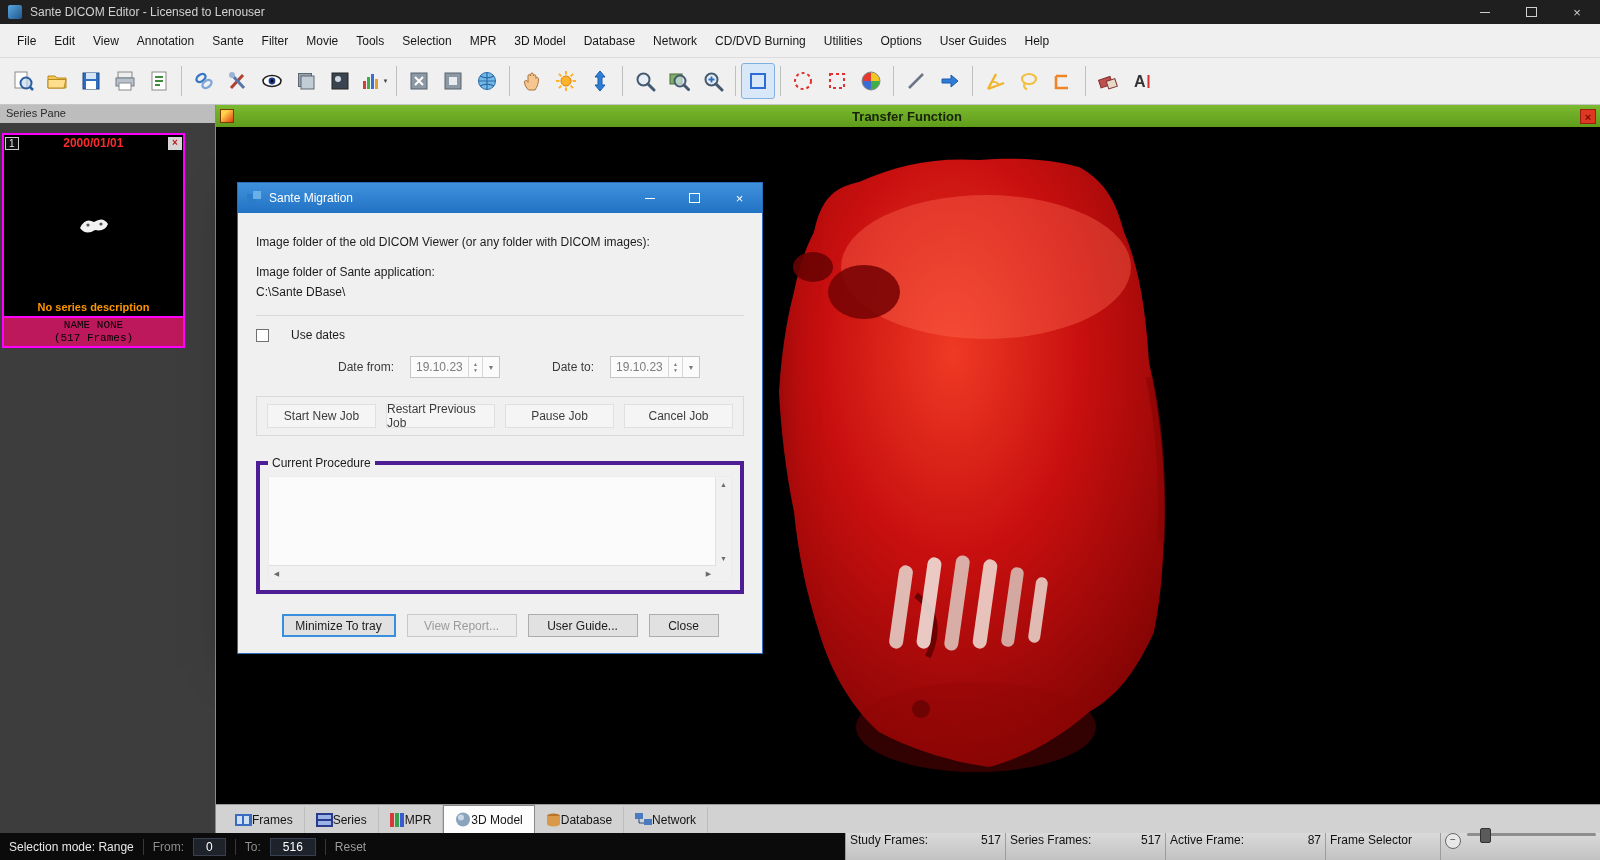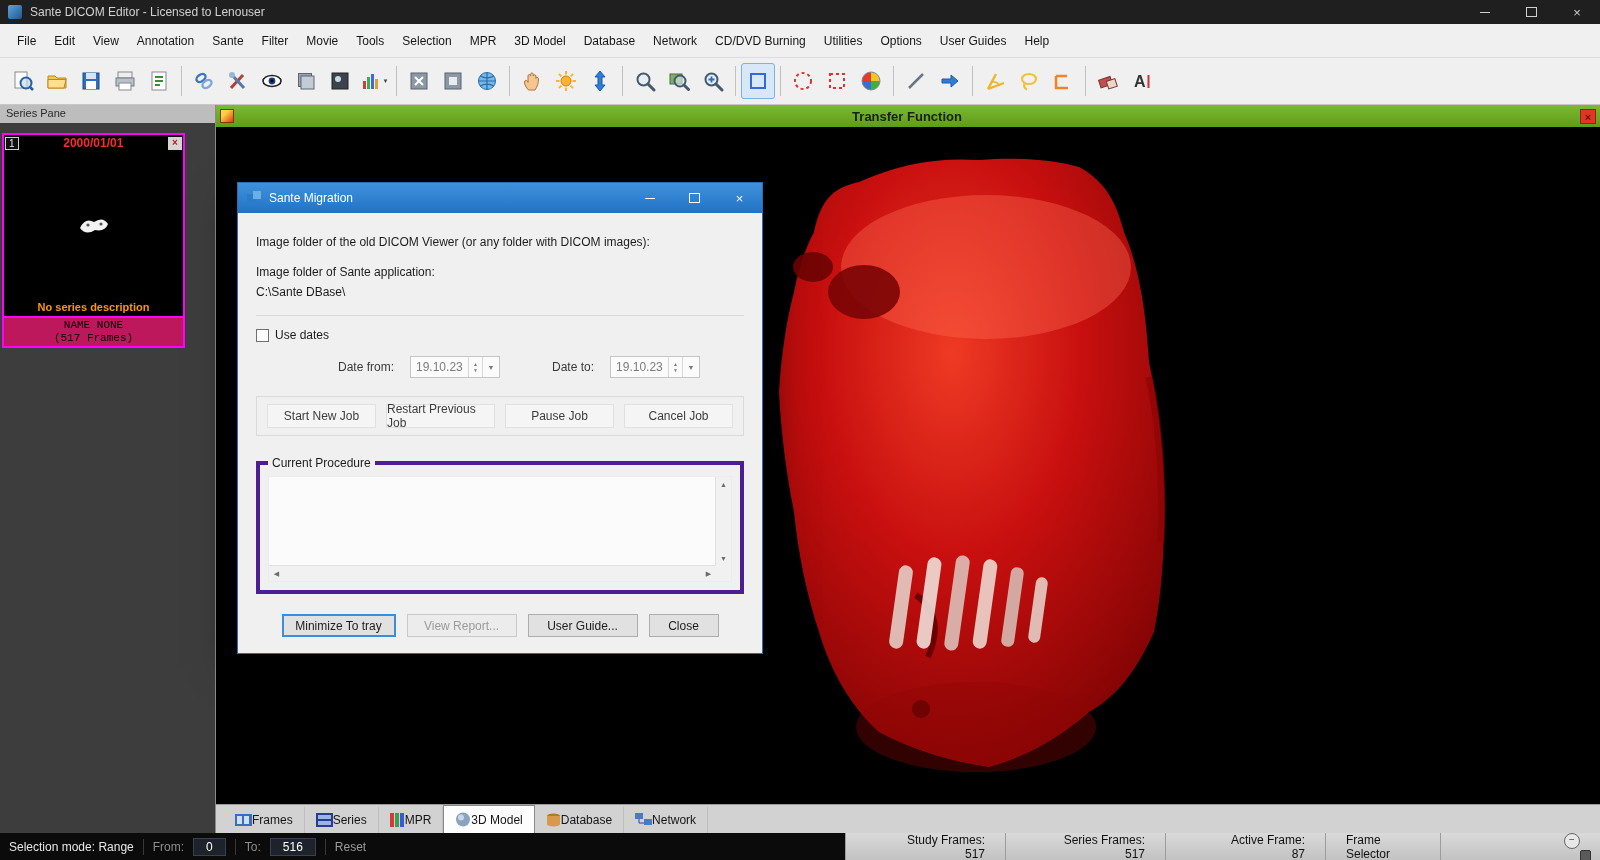--- a/index.html
+++ b/index.html
@@ -57,21 +57,21 @@
   .tab svg{flex:0 0 auto;}
 
   
   .statusbar{height:27px;display:flex;flex:0 0 auto;}
   .sb-left{width:845px;background:#0b0b0b;color:#e6e6e6;display:flex;align-items:center;gap:9px;padding:0 9px;box-sizing:border-box;}
   .sb-sep{width:1px;height:16px;background:#383838;}
   .sb-label{color:#8e8e8e;}
   .sb-val{color:#fff;background:#1d222b;border:1px solid #394150;padding:1px 12px;}
   .sb-reset{color:#9a9a9a;}
   .sb-right{flex:1;background:linear-gradient(#dadada,#c2c2c2);display:flex;align-items:stretch;color:#111;}
-  .sb-seg{display:flex;align-items:flex-end;justify-content:space-between;padding:0 20px;border-left:1px solid #9c9c9c;box-sizing:border-box;flex-direction:column;}
+  .sb-seg{display:flex;align-items:flex-start;justify-content:space-between;padding:0 4px;border-left:1px solid #9c9c9c;box-sizing:border-box;}
   .seg-study{width:160px;} .seg-series{width:160px;} .seg-active{width:160px;}
   .seg-framesel{width:115px;justify-content:flex-start;}
   .seg-slider{flex:1;gap:6px;justify-content:flex-start;}
   .sl-btn{width:14px;height:14px;border:1px solid #666;border-radius:50%;background:#e8e8e8;color:#444;font-size:10px;line-height:12px;text-align:center;}
   .sl-track{flex:1;height:3px;background:#8e8e8e;border-radius:2px;position:relative;}
   .sl-thumb{position:absolute;left:10%;top:-5px;width:9px;height:13px;background:#5a5a5a;border:1px solid #333;border-radius:2px;}
 
   
   .dialog{position:absolute;left:237px;top:182px;width:524px;background:#f0f0f0;border:1px solid #2a6cb8;box-shadow:0 14px 40px rgba(0,0,0,.55);z-index:10;}
   .dlg-title{height:30px;background:linear-gradient(#3f91dc,#2272c4);display:flex;align-items:center;padding-left:8px;color:#fff;}
@@ -82,21 +82,21 @@
   .dlg-glyph-max{width:9px;height:8px;border:1px solid #fff;display:block;}
   .dlg-body{padding:12px 18px 16px 18px;color:#1c1c1c;}
   .dlg-label{margin-top:10px;}
   .input-row{display:flex;gap:14px;margin-top:8px;align-items:center;}
   .textbox{flex:1;height:22px;background:#fff;border:1px solid #7aa0c4;border-bottom:2px solid #2a6cd4;box-sizing:border-box;display:flex;align-items:center;padding-left:4px;}
   .caret{width:1px;height:14px;background:#000;}
   .btn{height:23px;background:#e1e1e1;border:1px solid #adadad;font-family:"Liberation Sans",sans-serif;font-size:12px;color:#1c1c1c;display:flex;align-items:center;justify-content:center;box-sizing:border-box;}
   .btn-browse{width:70px;}
   .path-text{margin-top:6px;}
   .hr{border-top:1px solid #d8d8d8;margin-top:16px;}
-  .chk-row{display:flex;align-items:center;gap:6px;margin-top:12px;}
+  .chk-row{display:flex;align-items:center;gap:22px;margin-top:12px;}
   .chk{width:13px;height:13px;background:#fff;border:1px solid #707070;box-sizing:border-box;}
   .dates-row{display:flex;align-items:center;margin-top:14px;padding-left:82px;}
   .date-label{color:#3a3a3a;}
   .datebox{display:flex;align-items:stretch;height:22px;border:1px solid #c6c6c6;background:#fbfbfb;margin-left:16px;box-sizing:border-box;}
   .date-text{width:52px;display:flex;align-items:center;padding-left:5px;color:#7d7d7d;}
   .date-spin{display:flex;flex-direction:column;justify-content:center;border-left:1px solid #d8d8d8;width:13px;align-items:center;color:#7a7a7a;font-size:5px;line-height:6px;}
   .date-dd{width:16px;display:flex;align-items:center;justify-content:center;border-left:1px solid #d8d8d8;color:#7a7a7a;font-size:7px;}
   .date-to-label{margin-left:52px;}
   .job-box{border:1px solid #dadada;margin-top:18px;padding:7px 10px;display:flex;gap:10px;}
   .job-btn{flex:1;height:22px;background:#f5f5f5;border:1px solid #e0e0e0;color:#3c3c3c;display:flex;align-items:center;justify-content:center;}

